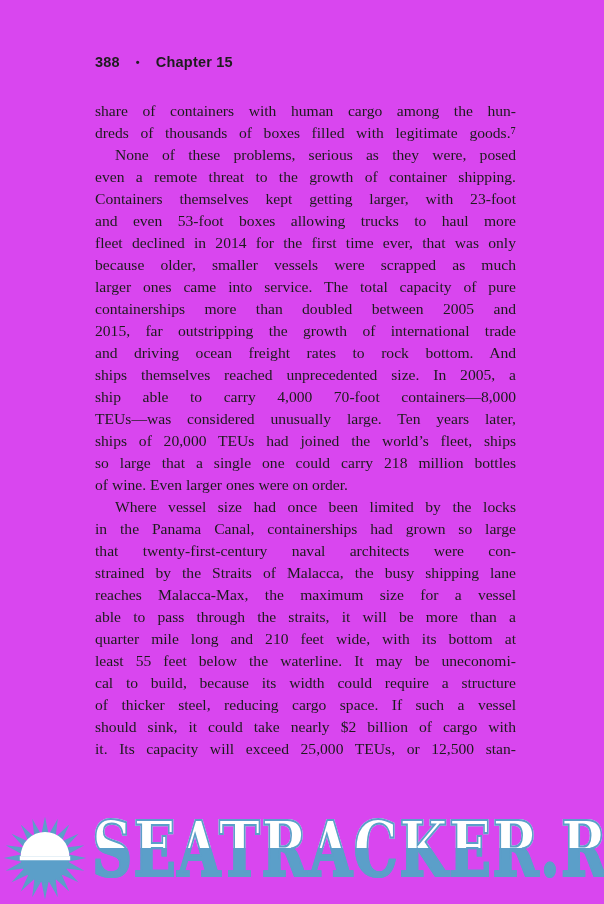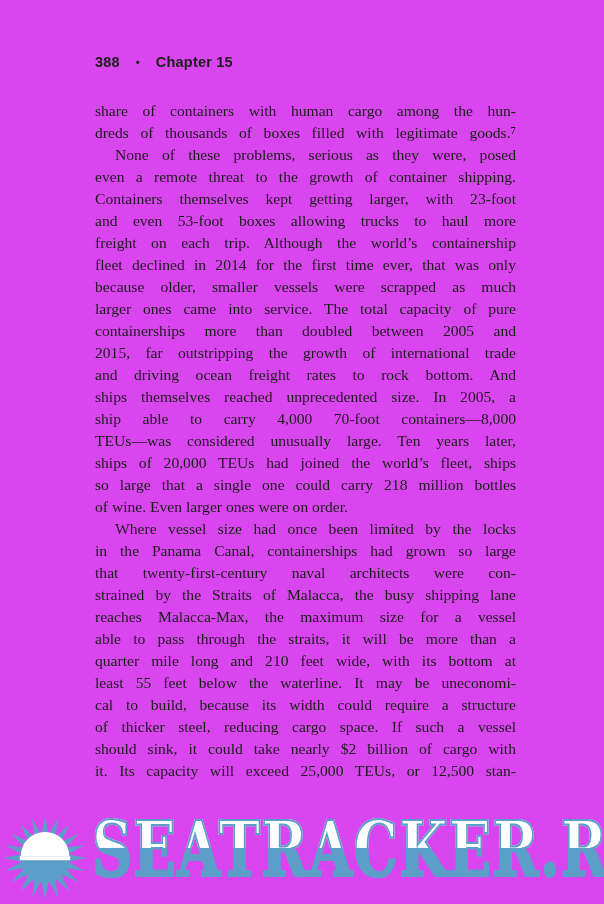--- a/index.html
+++ b/index.html
@@ -99,21 +99,20 @@
     <span>388</span><span class="sep">•</span><span>Chapter 15</span>
   </div>
 
   <div class="body-text" id="body-text">
       <div class="line">share of containers with human cargo among the hun-</div>
       <div class="line">dreds of thousands of boxes filled with legitimate goods.⁷</div>
       <div class="line indent">None of these problems, serious as they were, posed</div>
       <div class="line">even a remote threat to the growth of container shipping.</div>
       <div class="line">Containers themselves kept getting larger, with 23-foot</div>
       <div class="line">and even 53-foot boxes allowing trucks to haul more</div>
-      <div class="line">freight on each trip. Although the world’s containership</div>
       <div class="line">fleet declined in 2014 for the first time ever, that was only</div>
       <div class="line">because older, smaller vessels were scrapped as much</div>
       <div class="line">larger ones came into service. The total capacity of pure</div>
       <div class="line">containerships more than doubled between 2005 and</div>
       <div class="line">2015, far outstripping the growth of international trade</div>
       <div class="line">and driving ocean freight rates to rock bottom. And</div>
       <div class="line">ships themselves reached unprecedented size. In 2005, a</div>
       <div class="line">ship able to carry 4,000 70-foot containers—8,000</div>
       <div class="line">TEUs—was considered unusually large. Ten years later,</div>
       <div class="line">ships of 20,000 TEUs had joined the world’s fleet, ships</div>

